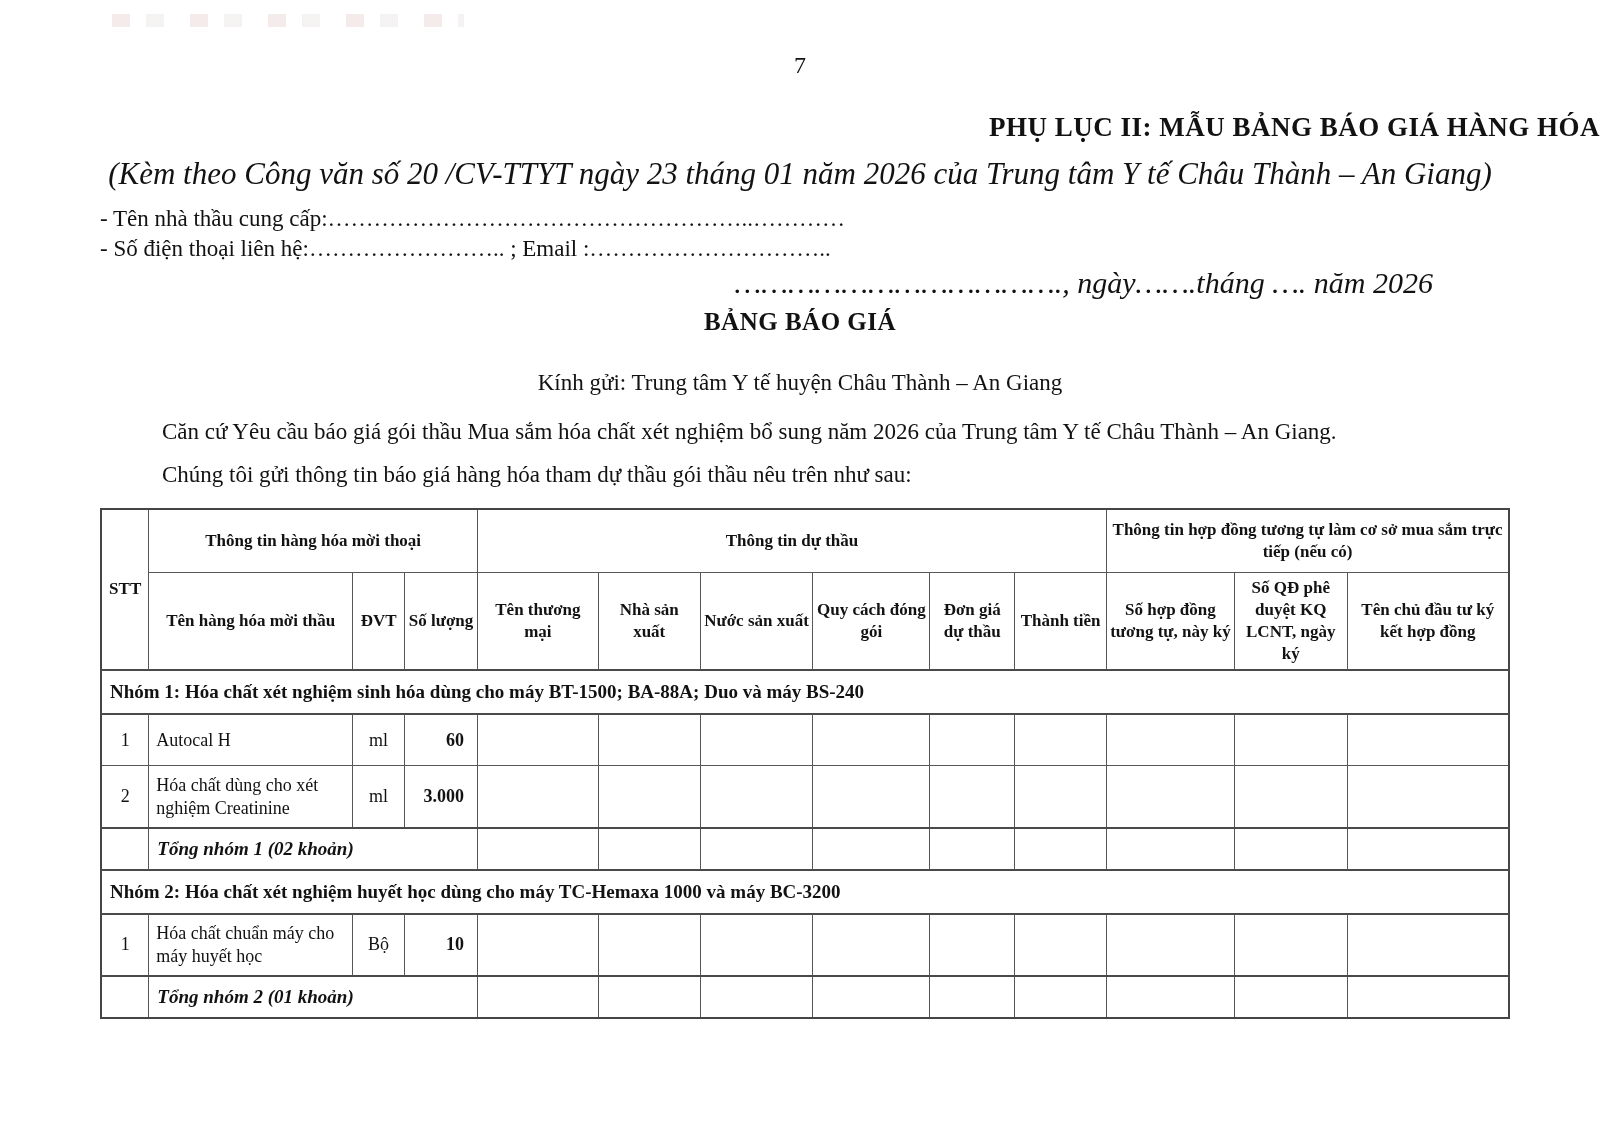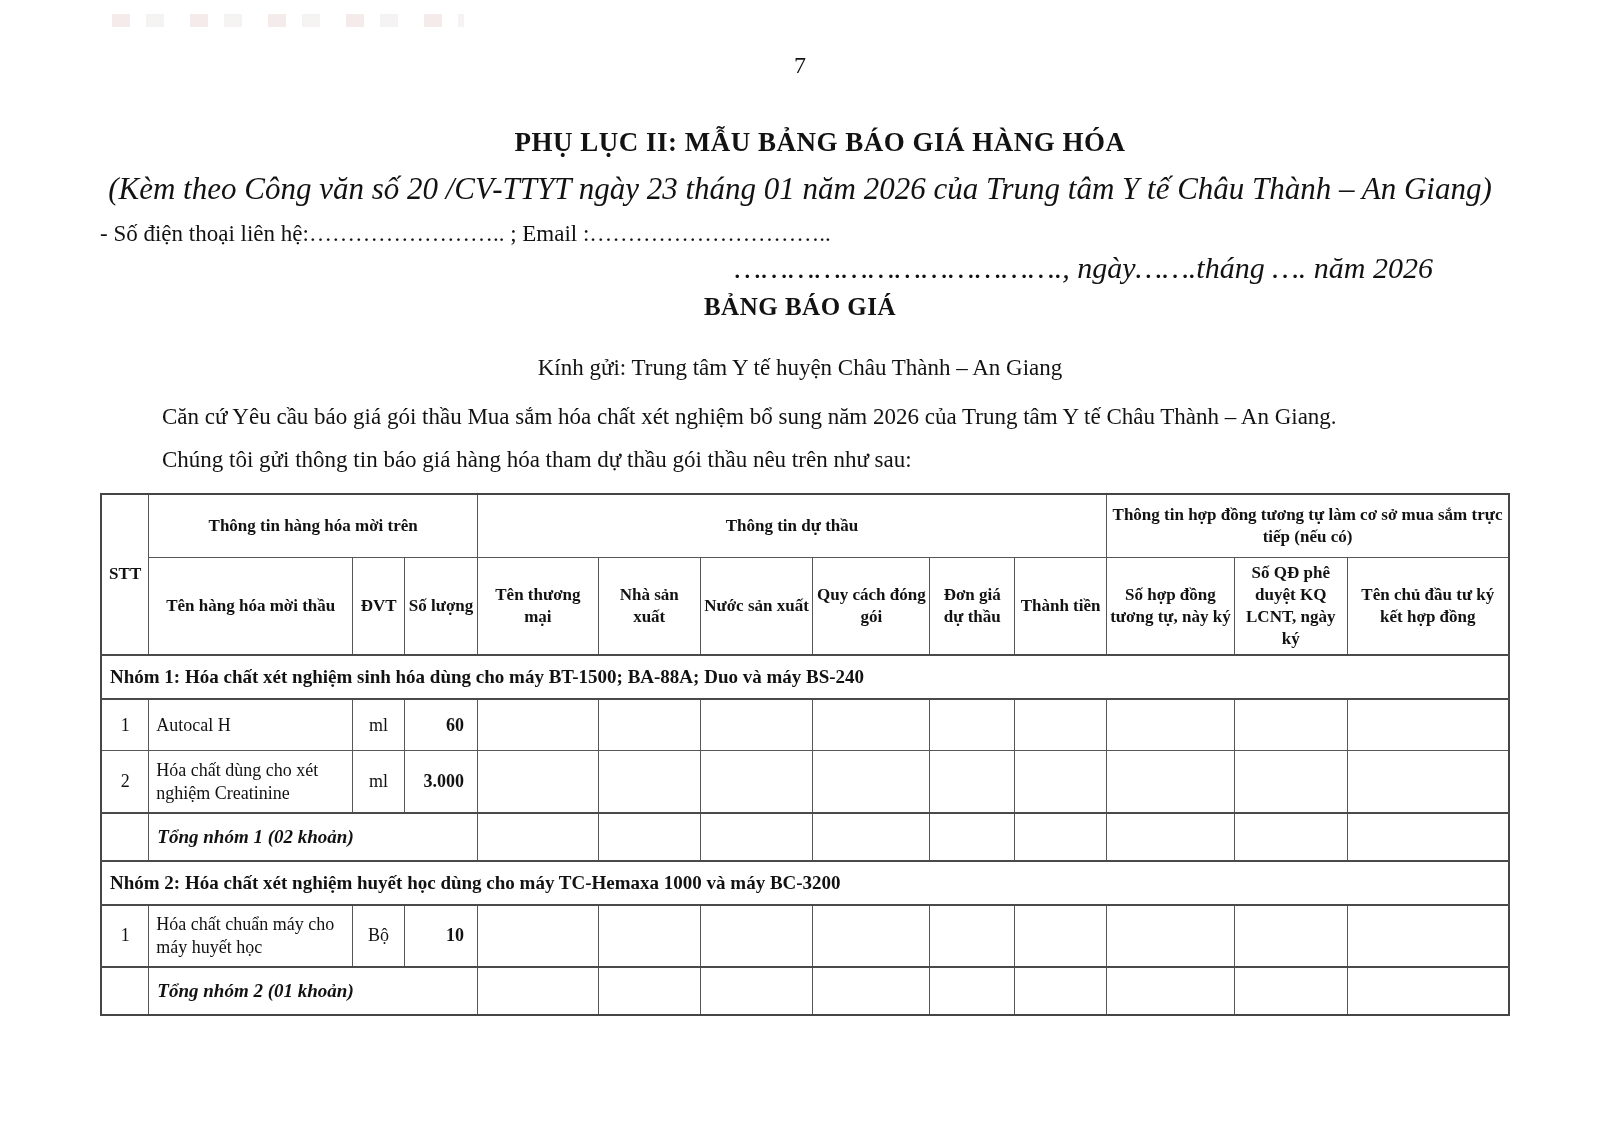--- a/index.html
+++ b/index.html
@@ -11,21 +11,21 @@
     position:relative;
     overflow:hidden;
   }
   .ghost-artifact{
     position:absolute;left:112px;top:14px;width:352px;height:13px;
     background:repeating-linear-gradient(90deg,
       rgba(190,130,130,0.16) 0 18px, rgba(255,255,255,0) 18px 34px,
       rgba(170,150,150,0.12) 34px 52px, rgba(255,255,255,0) 52px 78px);
   }
   .page-number{ text-align:center; padding-top:52px; font-size:24px; }
-  .doc-title{ text-align:center; margin-top:48px; font-weight:bold; font-size:27px; letter-spacing:.5px;padding-left:40px; }
+  .doc-title{ text-align:right; margin-top:33px; font-weight:bold; font-size:27px; letter-spacing:.5px;padding-left:40px; }
   .doc-subtitle{ text-align:center; margin-top:13px; font-style:italic; font-size:31px; }
   .info-lines{ margin:12px 0 0 100px; width:1410px; font-size:23px; line-height:30px; }
   .date-line{ margin:2px 167px 0 0; text-align:right; font-style:italic; font-size:30px; }
   .quote-heading{ text-align:center; margin-top:8px; font-weight:bold; font-size:25px; letter-spacing:.5px; }
   .recipient{ text-align:center; margin-top:34px; font-size:23px; }
   .para{ margin:22px 0 0 100px; width:1410px; font-size:23px; text-indent:62px; line-height:28px; }
   .para + .para{ margin-top:15px; }
 
   table.quote-table{
     margin:19px 0 0 100px;
@@ -58,38 +58,39 @@
     text-align:left;
     padding:6px 8px;
     height:30px;
   }
   tr.data-row{ height:52px; }
   tr.data-row.tall{ height:62px; }
   td.c-stt{ text-align:center; }
   td.c-name{ text-align:left; line-height:1.25; padding-left:7px; }
   td.c-unit{ text-align:center; }
   td.c-qty{ text-align:right; font-weight:bold; padding-right:13px; }
-  tr.total-row{ height:48px; }
+  tr.total-row{ height:42px; }
   tr.total-row td{ border-top:2px solid #4a4a4a; }
   td.c-total{
     font-weight:bold; font-style:italic;
     text-align:left; font-size:19px; padding-left:8px;
   }
 </style>
 </head>
 <body>
 
 <div class="ghost-artifact"></div>
 
 <div class="page-number">7</div>
 
 <div class="doc-title">PHỤ LỤC II: MẪU BẢNG BÁO GIÁ HÀNG HÓA</div>
 <div class="doc-subtitle">(Kèm theo Công văn số 20 /CV-TTYT ngày 23 tháng 01 năm 2026 của Trung tâm Y tế Châu Thành – An Giang)</div>
 
 <div class="info-lines">
+  <div>- Tên nhà thầu cung cấp:………………………………………………..…………</div>
   <div>- Số điện thoại liên hệ:…………………….. ; Email :…………………………..</div>
 </div>
 
 <div class="date-line">………………………………., ngày…….tháng …. năm 2026</div>
 
 <div class="quote-heading">BẢNG BÁO GIÁ</div>
 <div class="recipient">Kính gửi: Trung tâm Y tế huyện Châu Thành – An Giang</div>
 
 <div class="para">Căn cứ Yêu cầu báo giá gói thầu Mua sắm hóa chất xét nghiệm bổ sung năm 2026 của Trung tâm Y tế Châu Thành – An Giang.</div>
 <div class="para">Chúng tôi gửi thông tin báo giá hàng hóa tham dự thầu gói thầu nêu trên như sau:</div>
@@ -106,21 +107,21 @@
       <col style="width:8.30%">
       <col style="width:6.03%">
     <col style="width:6.52%">
       <col style="width:9.08%">
       <col style="width:8.01%">
     <col style="width:11.49%">
   </colgroup>
   <thead>
     <tr class="hdr-group">
       <th rowspan="2">STT</th>
-      <th colspan="3">Thông tin hàng hóa mời trên</th>
+      <th colspan="3">Thông tin hàng hóa mời thoại</th>
       <th colspan="6">Thông tin dự thầu</th>
       <th colspan="3">Thông tin hợp đồng tương tự làm cơ sở mua sắm trực tiếp (nếu có)</th>
     </tr>
     <tr class="hdr-cols">
       <th>Tên hàng hóa mời thầu</th>
       <th>ĐVT</th>
       <th>Số lượng</th>
       <th>Tên thương mại</th>
       <th>Nhà sản xuất</th>
       <th>Nước sản xuất</th>

